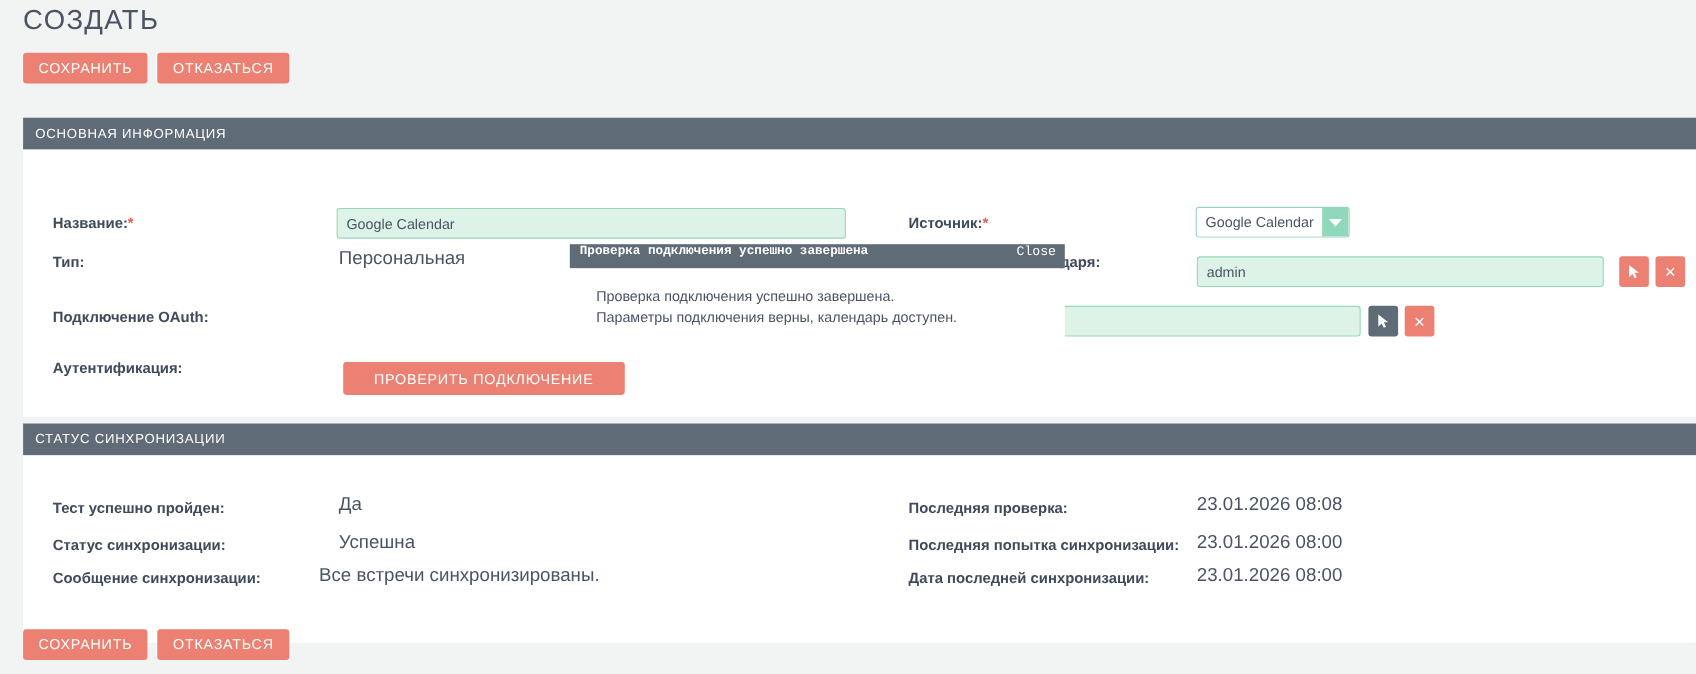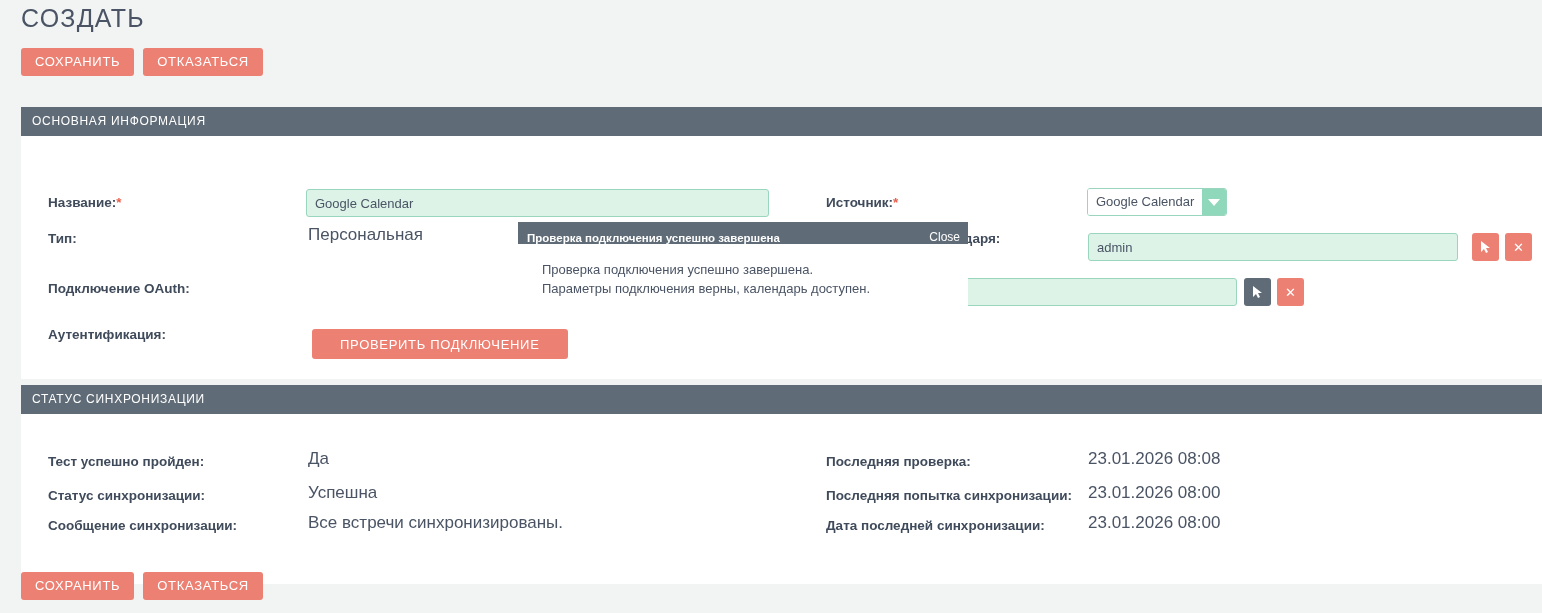--- a/index.html
+++ b/index.html
@@ -191,23 +191,24 @@
     position: absolute;
     left: 518px;
     top: 222px;
     width: 450px;
     z-index: 30;
   }
   .notif-bar {
     background: #5f6b76;
     height: 22px;
     display: flex;
-    align-items: flex-end;
+    align-items: flex-start;
     justify-content: space-between;
     padding: 0 8px 0 9px;
+    font-family: Liberation Mono, monospace;
   }
   .notif-title {
     color: #ffffff;
     font-size: 11.5px;
     font-weight: bold;
     white-space: nowrap;
   }
   .notif-close {
     color: #ffffff;
     font-size: 12px;
@@ -304,21 +305,21 @@
     <div class="panel-header">СТАТУС СИНХРОНИЗАЦИИ</div>
     <div class="panel-body">
 
       <div class="field-label" style="left:27px; top:39px;">Тест успешно пройден:</div>
       <div class="field-value" style="left:287px; top:36px;">Да</div>
 
       <div class="field-label" style="left:27px; top:73px;">Статус синхронизации:</div>
       <div class="field-value" style="left:287px; top:70px;">Успешна</div>
 
       <div class="field-label" style="left:27px; top:103px;">Сообщение синхронизации:</div>
-      <div class="field-value" style="left:287px; top:100px;">Все встречи синхронизированы.</div>
+      <div class="field-value" style="left:269px; top:100px;">Все встречи синхронизированы.</div>
 
       <div class="field-label" style="left:805px; top:39px;">Последняя проверка:</div>
       <div class="field-value" style="left:1067px; top:36px;">23.01.2026 08:08</div>
 
       <div class="field-label" style="left:805px; top:73px;">Последняя попытка синхронизации:</div>
       <div class="field-value" style="left:1067px; top:70px;">23.01.2026 08:00</div>
 
       <div class="field-label" style="left:805px; top:103px;">Дата последней синхронизации:</div>
       <div class="field-value" style="left:1067px; top:100px;">23.01.2026 08:00</div>
     </div>

